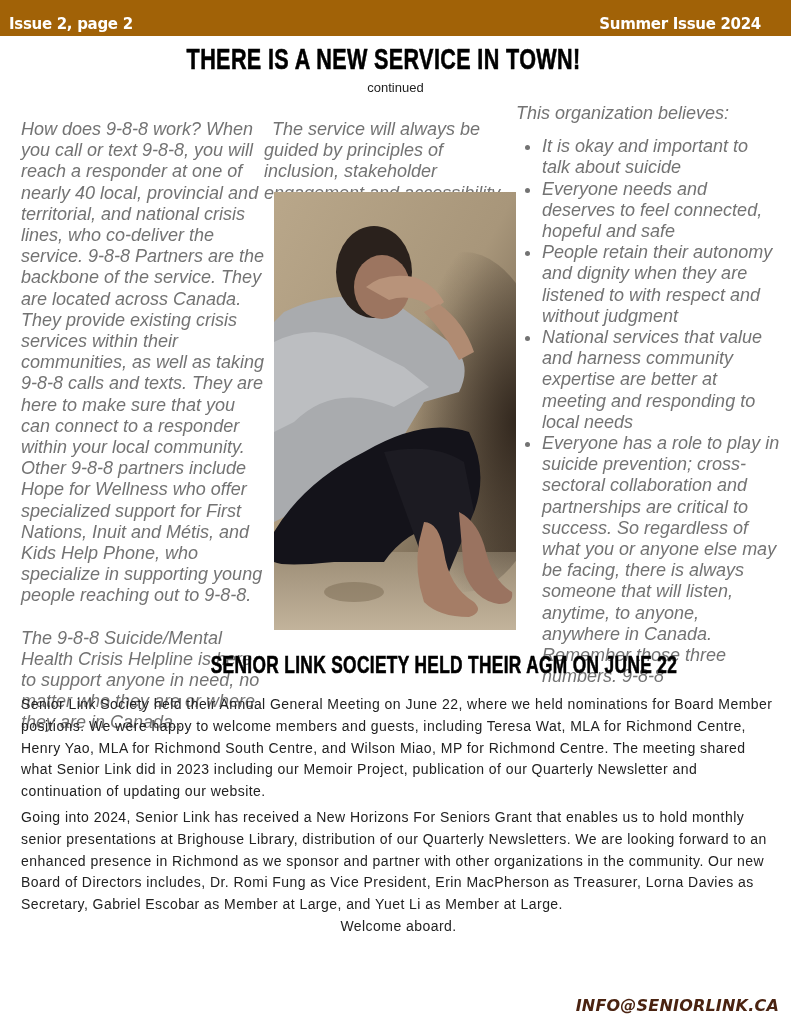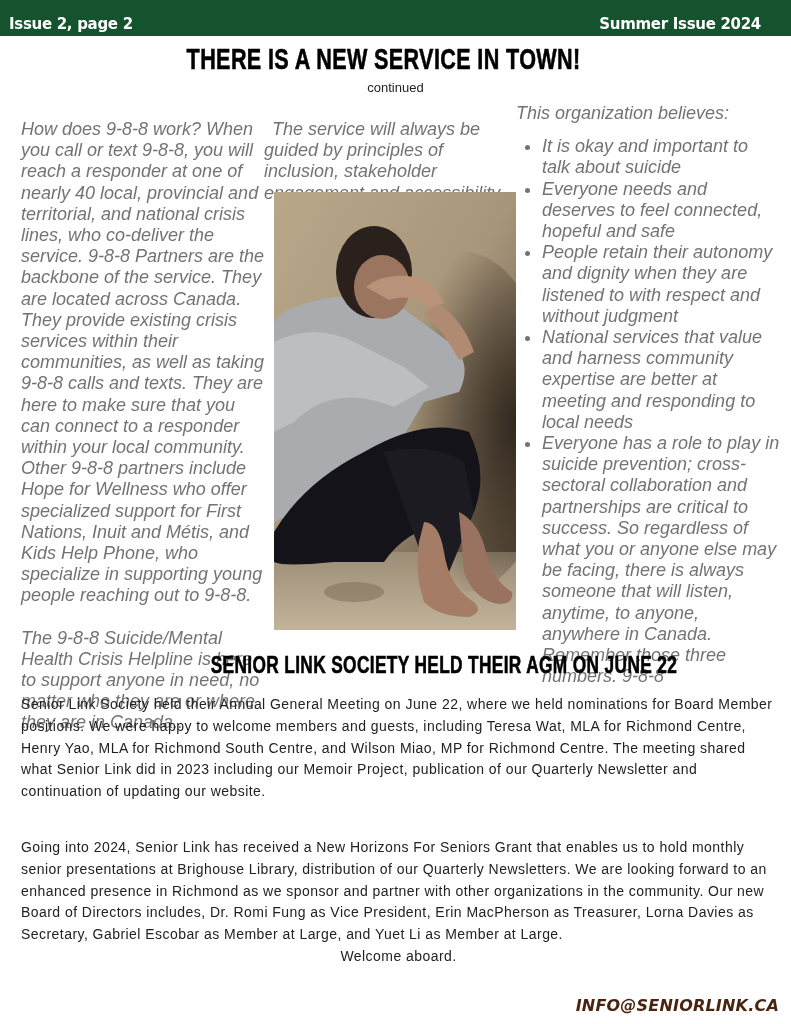--- a/index.html
+++ b/index.html
@@ -1,37 +1,37 @@
 <!DOCTYPE html>
 <html><head>
 <meta charset="utf-8">
 <style>
   html, body { margin: 0; padding: 0; background: #ffffff; }
   body { width: 791px; height: 1024px; position: relative; overflow: hidden; font-family: "Liberation Sans", sans-serif; color: #222; }
-  .topbar { position: absolute; left: 0; top: 0; width: 791px; height: 36px; background: #14532d; }
+  .topbar { position: absolute; left: 0; top: 0; width: 791px; height: 36px; background: #a16207; }
   .topbar .left { position: absolute; left: 9px; top: 15px; font-family: "DejaVu Sans", sans-serif; font-weight: bold; font-size: 15px; color: #fff; letter-spacing: -0.3px; }
   .topbar .right { position: absolute; right: 30px; top: 15px; font-family: "DejaVu Sans", sans-serif; font-weight: bold; font-size: 15px; color: #fff; letter-spacing: -0.3px; }
   .headline { position: absolute; left: 0; width: 768px; text-align: center; font-family: "Liberation Sans", sans-serif; font-weight: 900; color: #000; transform-origin: center; }
   .h1 { top: 41px; font-size: 30px; line-height: 36px; }
   .h1 span, .h2 span { display: inline-block; transform: scaleX(0.72); font-weight: bold; letter-spacing: 0.5px; -webkit-text-stroke: 0.6px #000; }
   .continued { position: absolute; left: 0; width: 791px; top: 80px; text-align: center; font-size: 13px; color: #222; }
   .col { position: absolute; font-size: 18px; line-height: 21.2px; color: #737373; font-style: italic; }
   .col1 { left: 21px; top: 119px; width: 245px; }
   .col1 p { margin: 0; }
   .col1 p + p { margin-top: 21px; }
   .col2 { left: 264px; top: 119px; width: 255px; text-indent: 8px; }
   .photo { position: absolute; left: 274px; top: 192px; width: 242px; height: 438px; overflow: hidden; }
   .col3 { left: 516px; top: 103px; width: 265px; }
   .col3 .intro { margin: 0 0 12px 0; }
   .col3 ul { margin: 0; padding-left: 26px; }
   .col3 li { margin: 0; }
   .h2 { top: 646px; font-size: 24px; line-height: 38px; text-align: right; }
   .body2 { position: absolute; left: 21px; top: 694px; width: 755px; font-size: 14px; line-height: 21.8px; color: #222; letter-spacing: 0.45px; }
   .body2 p { margin: 0; }
-  .body2 p + p { margin-top: 34px; }
+  .body2 p + p { margin-top: 4px; }
   .body2 .center { text-align: center; margin-top: 0 !important; }
   .email { position: absolute; right: 12px; top: 996px; font-family: "DejaVu Sans", sans-serif; font-weight: bold; font-size: 16px; color: #4a2311; letter-spacing: 0.2px; font-style: italic; }
 </style>
 </head>
 <body>
 
 <div class="topbar">
   <span class="left">Issue 2, page 2</span>
   <span class="right">Summer Issue 2024</span>
 </div>

